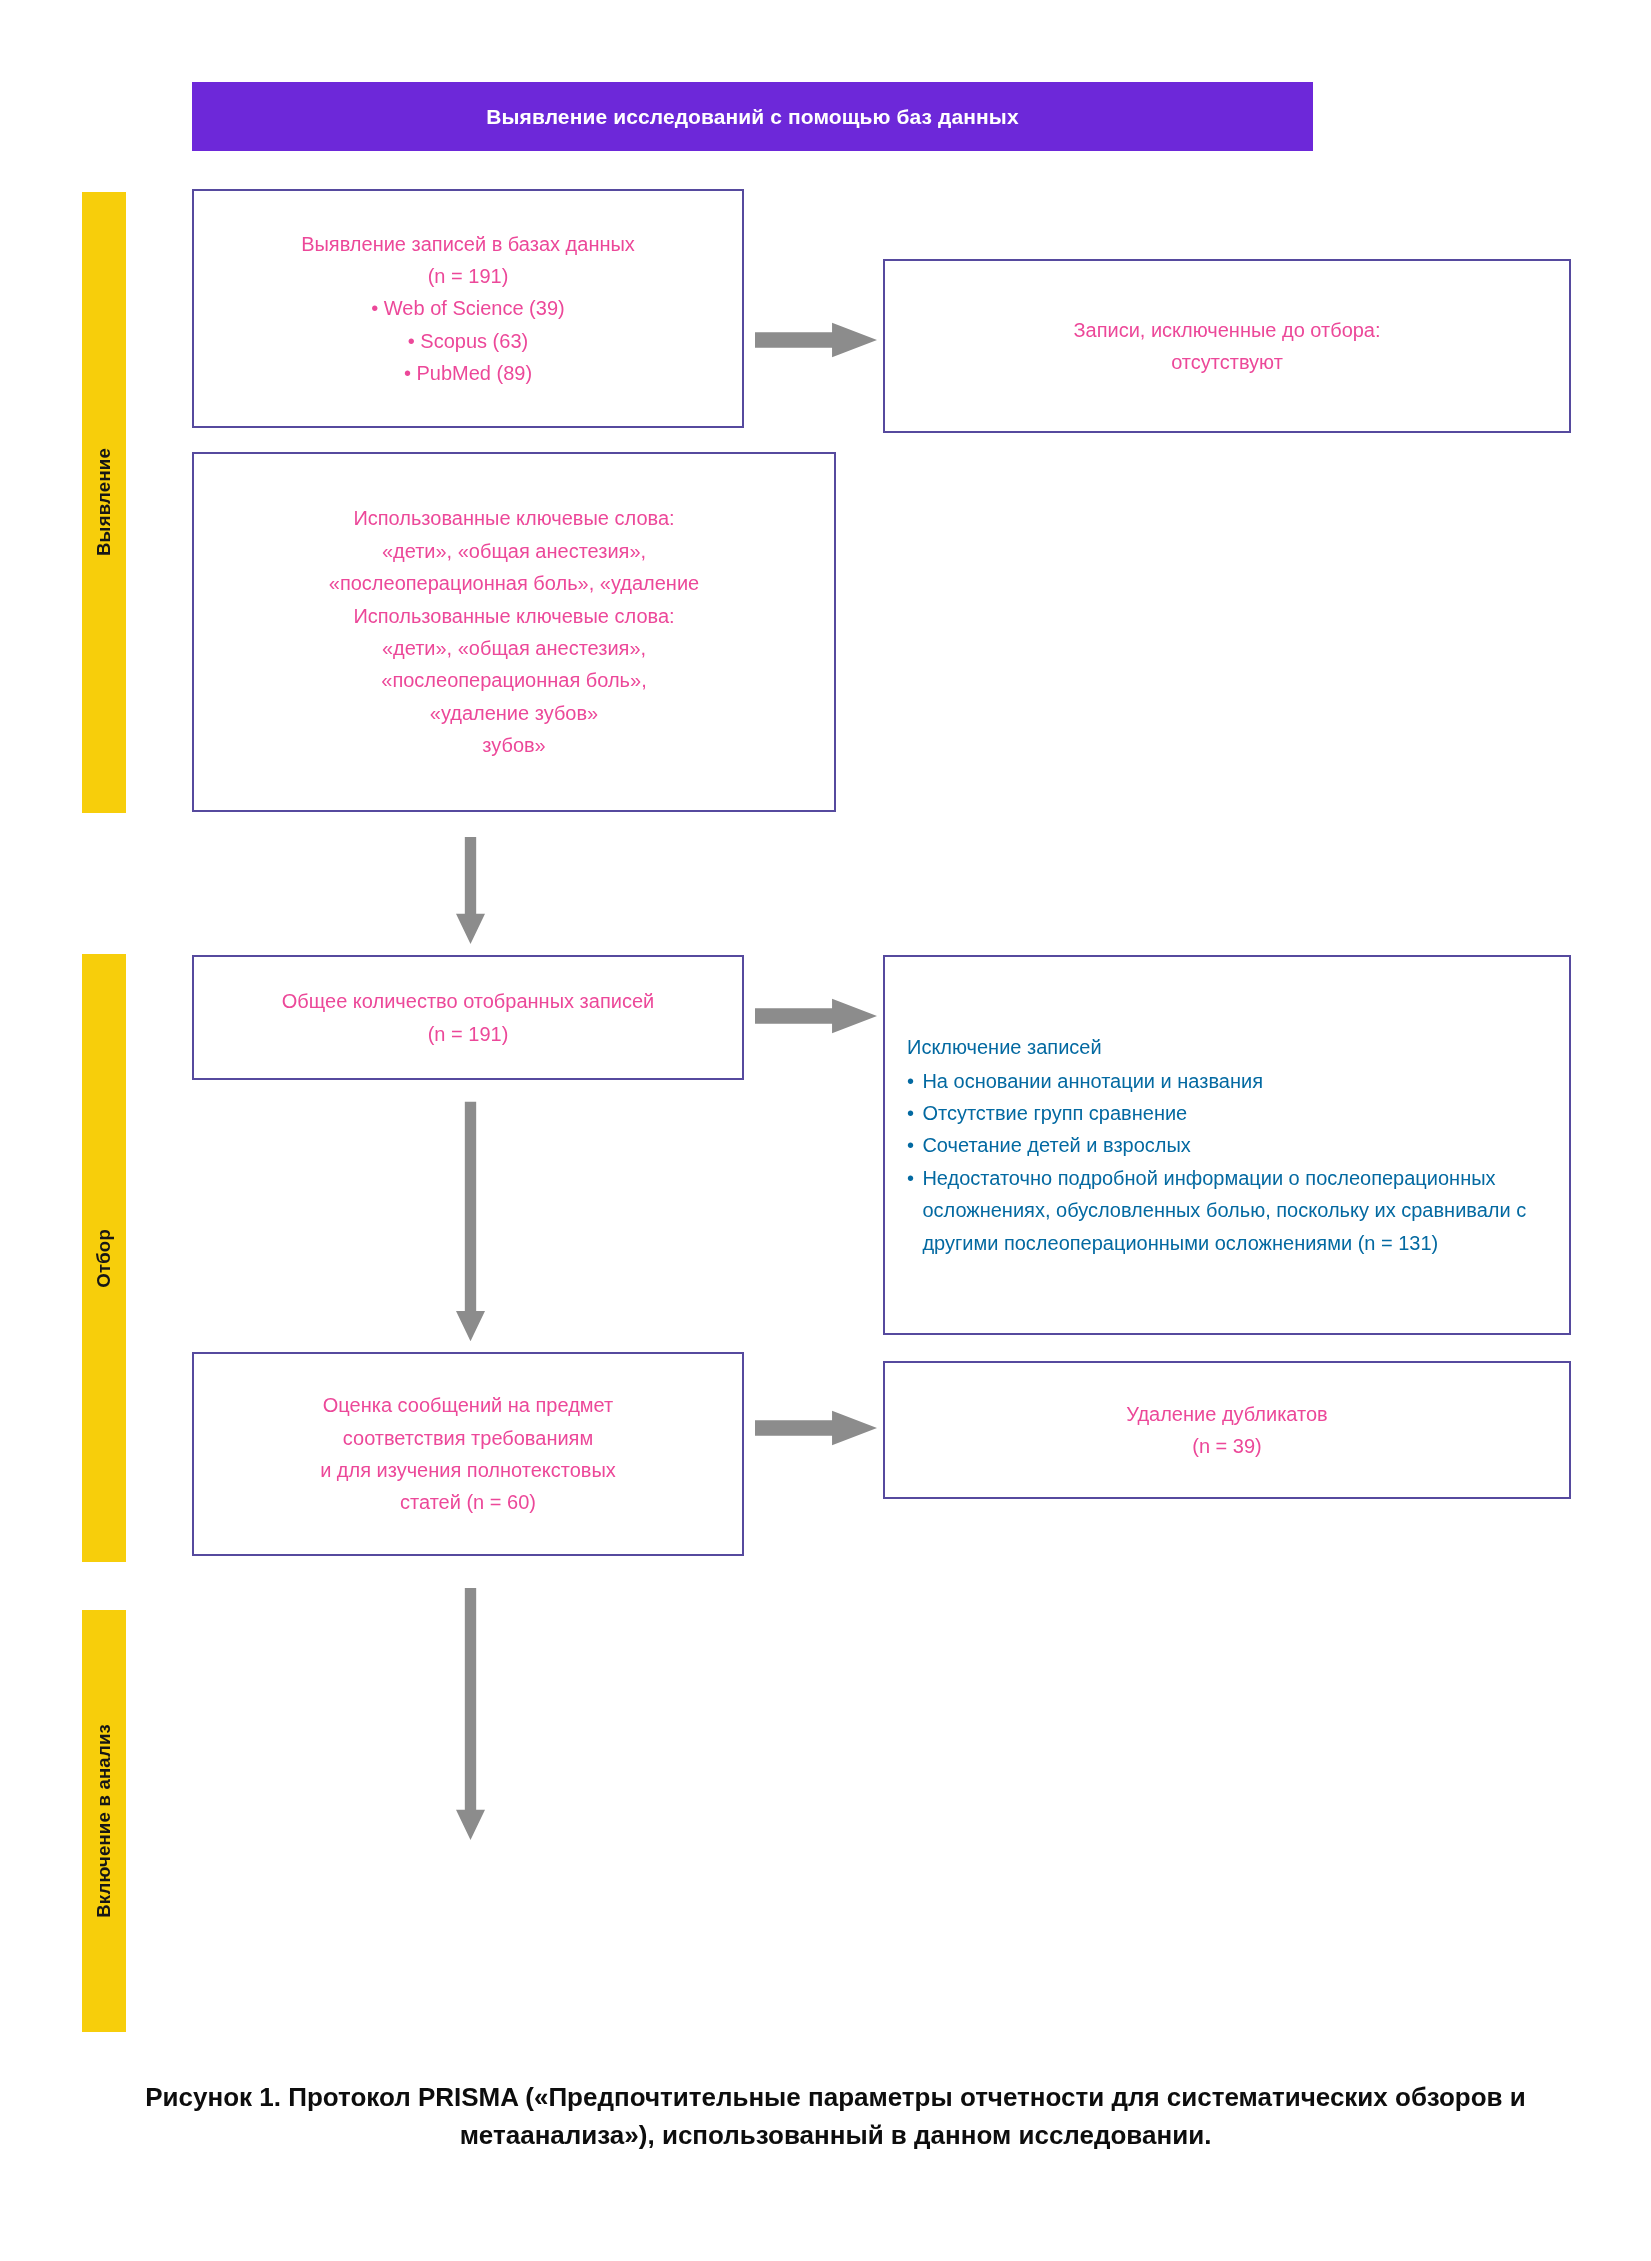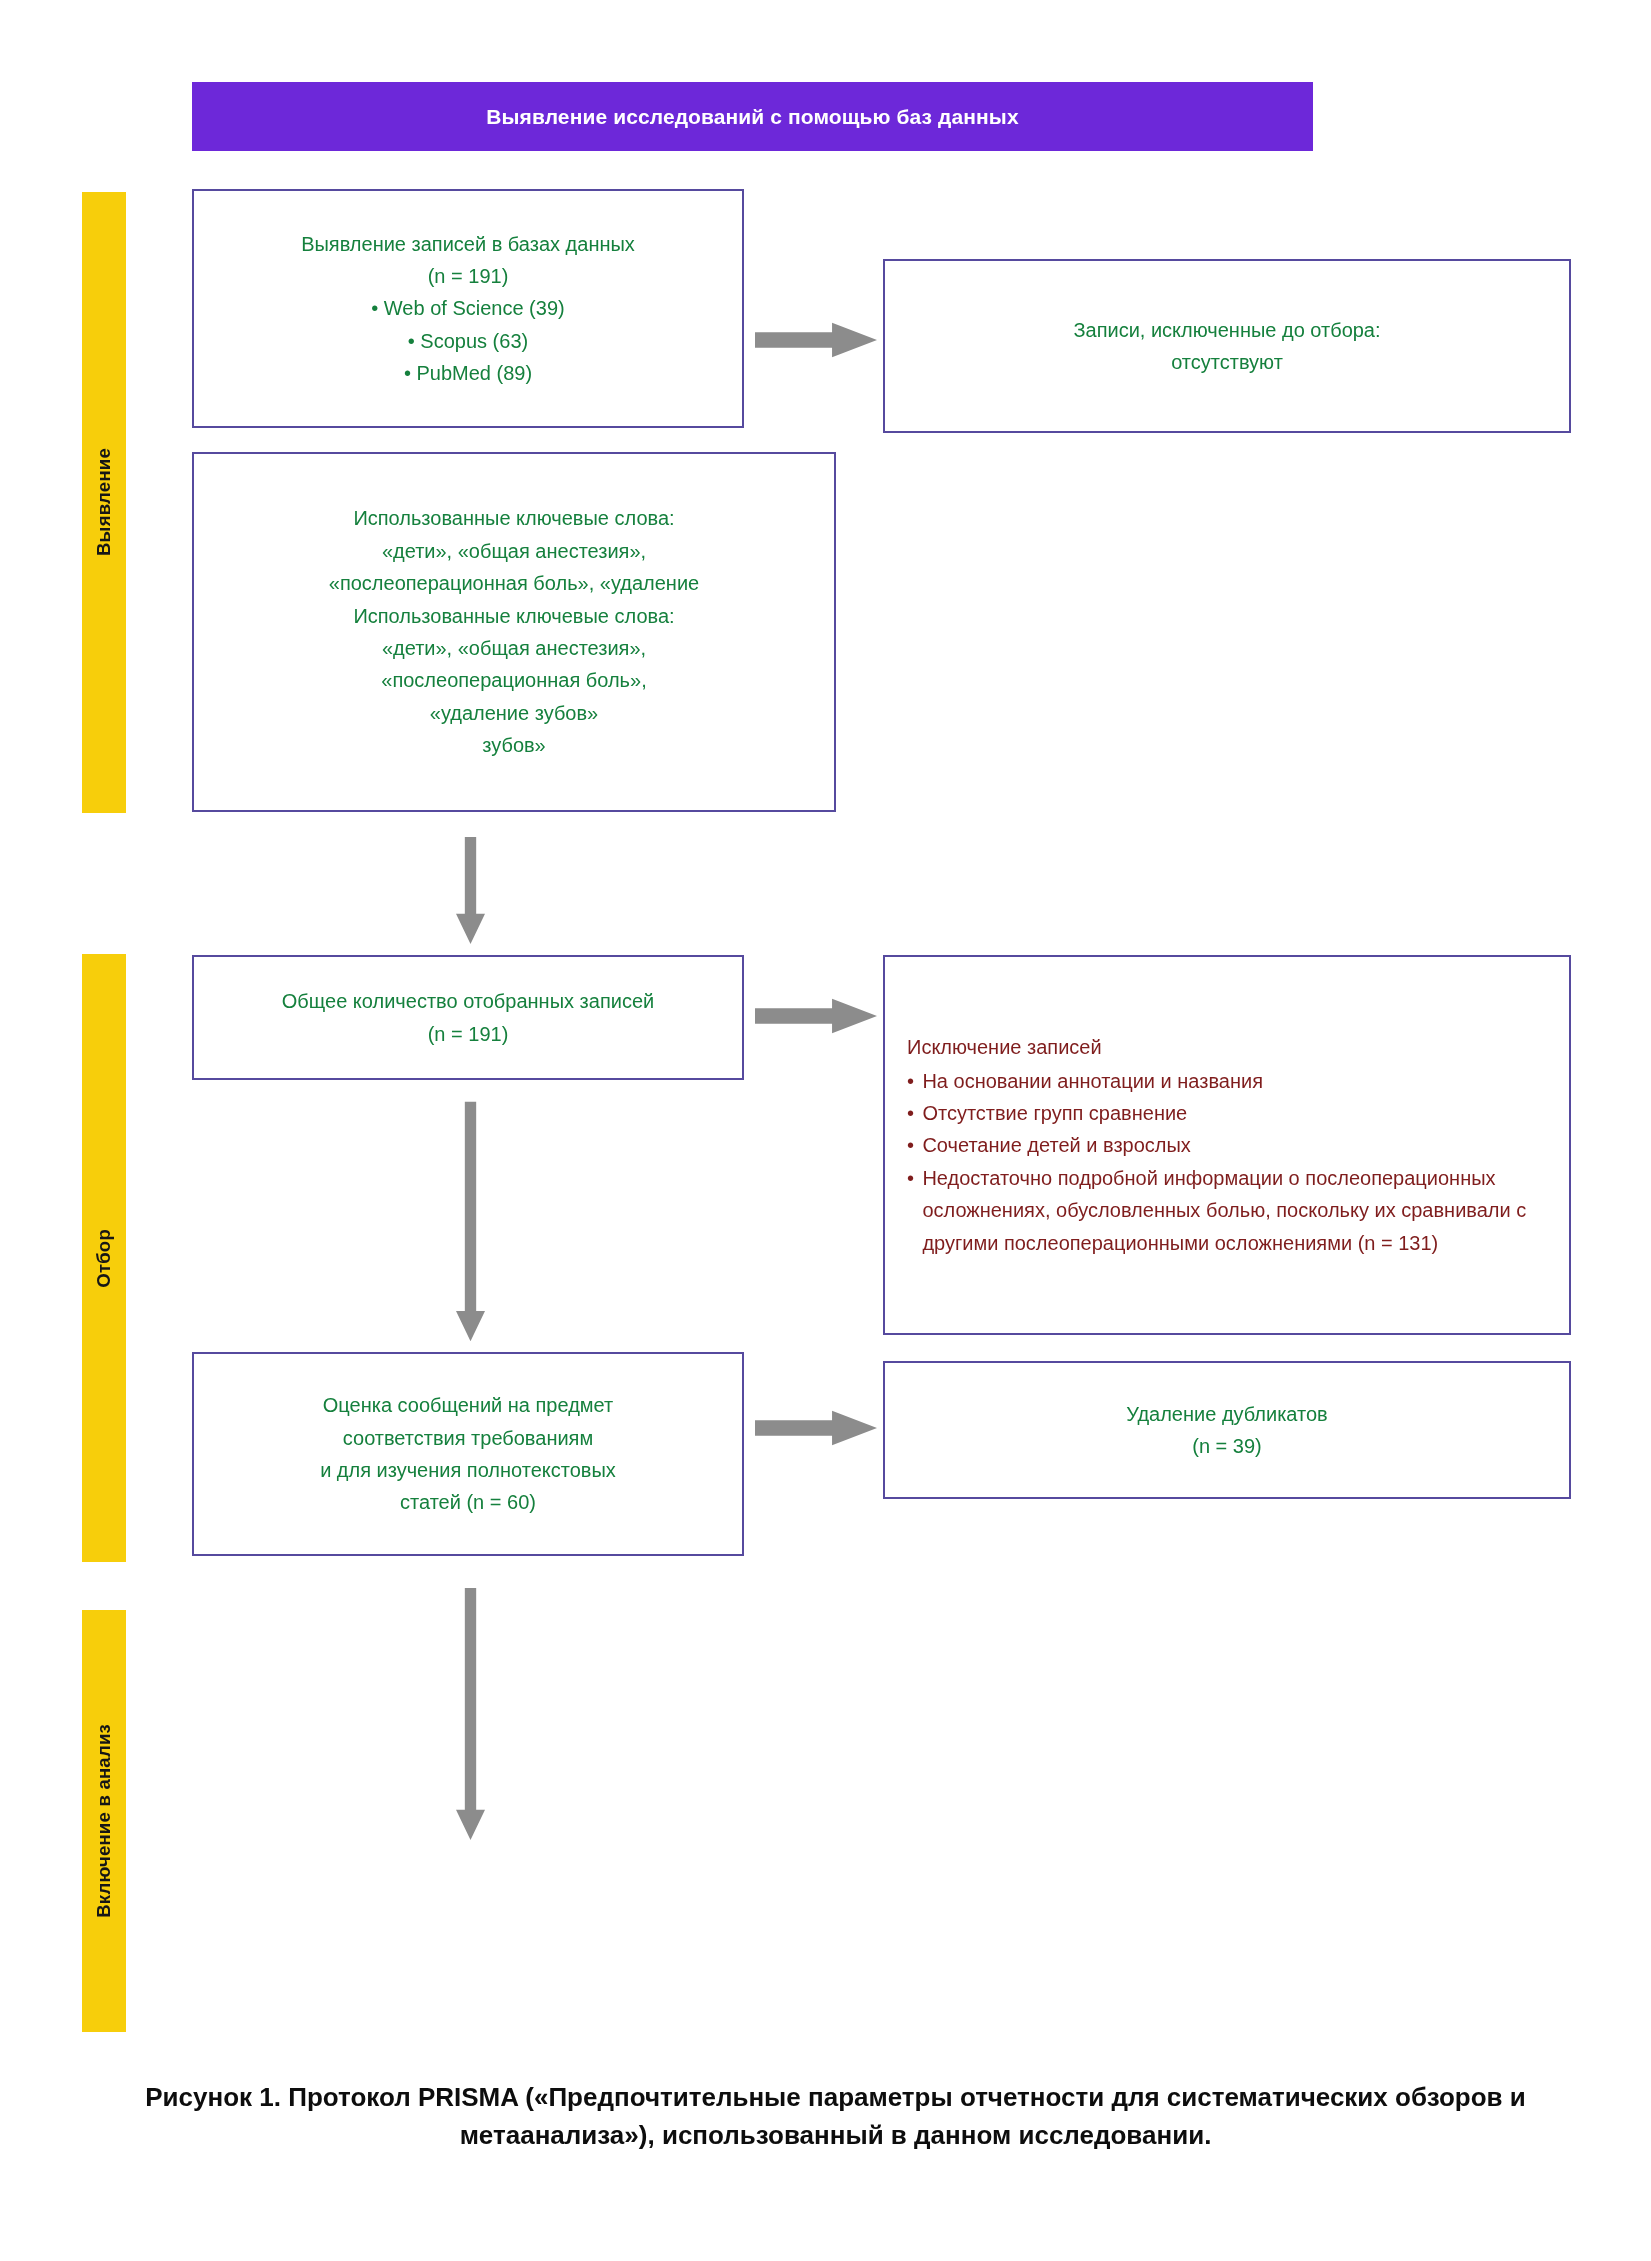--- a/index.html
+++ b/index.html
@@ -70,41 +70,41 @@
     background: #ffffff;
     border: 2.6px solid #564a9e;
     box-sizing: border-box;
     display: flex;
     flex-direction: column;
     justify-content: center;
   }
   .box .box-text {
     font-size: 20px;
     line-height: 1.62;
-    color: #15803d;
+    color: #ec4899;
     text-align: center;
     padding: 0 14px;
     white-space: pre-line;
   }
 
   
   #box-records         { left: 192px; top: 189px; width: 552px; height: 239px; }
   #box-keywords        { left: 192px; top: 452px; width: 644px; height: 360px; }
   #box-excluded-before { left: 883px; top: 259px; width: 688px; height: 174px; }
   #box-screened        { left: 192px; top: 955px; width: 552px; height: 125px; }
   #box-exclusions      { left: 883px; top: 955px; width: 688px; height: 380px; }
   #box-eligibility     { left: 192px; top: 1352px; width: 552px; height: 204px; }
   #box-duplicates      { left: 883px; top: 1361px; width: 688px; height: 138px; }
   #box-included        { left: 192px; top: 1854px; width: 552px; height: 170px; }
 
   
   .bullet-list {
     font-size: 20px;
     line-height: 1.62;
-    color: #7f1d1d;
+    color: #0369a1;
     padding: 0 22px;
   }
   .bullet-list .list-head { margin-bottom: 1.3px; }
   .bullet-list .bullet-row {
     display: flex;
     align-items: flex-start;
   }
   .bullet-list .bullet-dot {
     flex: 0 0 auto;
     width: 15.4px;

